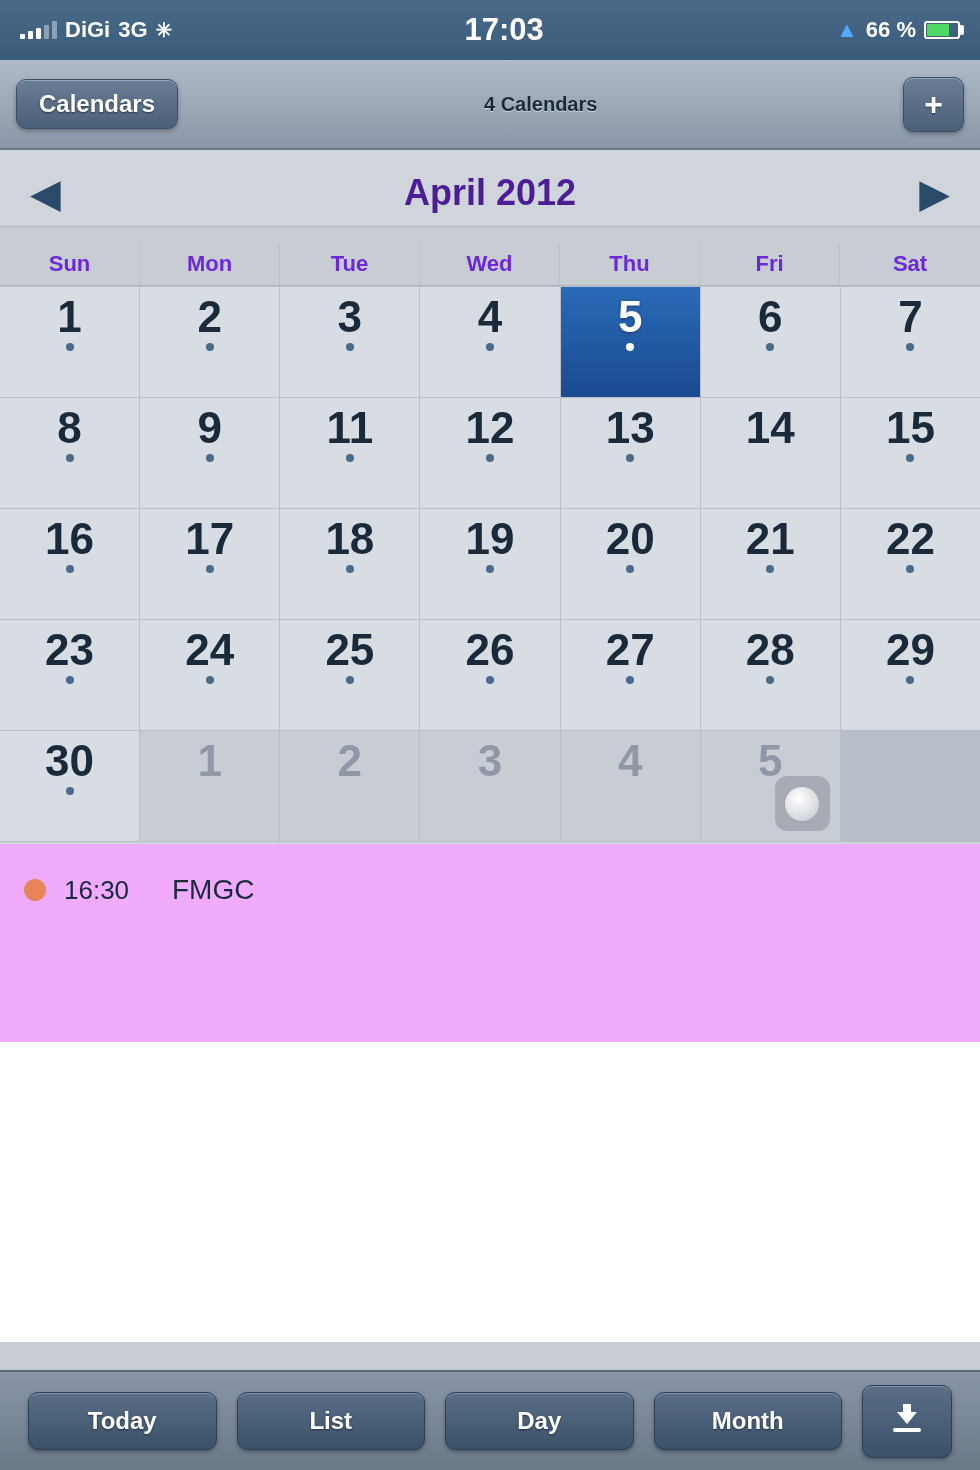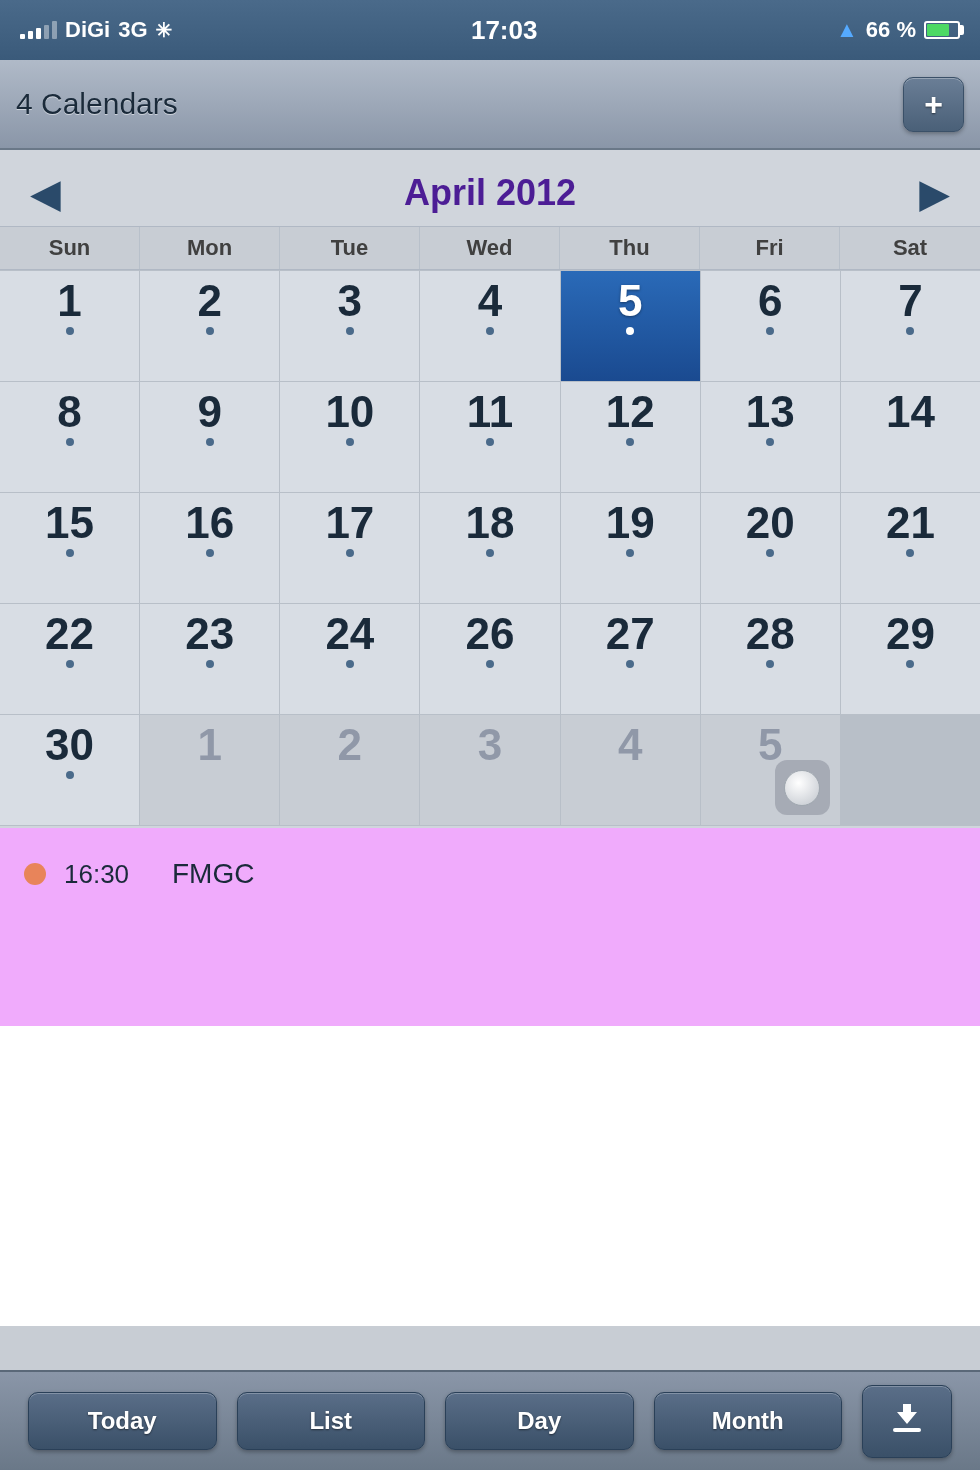--- a/index.html
+++ b/index.html
@@ -24,21 +24,21 @@
       color: white;
     }
     .status-left {
       display: flex;
       align-items: center;
       gap: 8px;
       font-size: 22px;
       font-weight: bold;
     }
     .status-center {
-      font-size: 26px;
+      font-size: 31px;
       font-weight: bold;
     }
     .status-right {
       display: flex;
       align-items: center;
       gap: 8px;
       font-size: 22px;
       font-weight: bold;
     }
     .battery-icon {
@@ -96,22 +96,22 @@
       padding: 10px 22px;
       cursor: pointer;
       text-shadow: 0 1px 2px rgba(0,0,0,0.5);
       box-shadow: 0 2px 4px rgba(0,0,0,0.3), inset 0 1px 0 rgba(255,255,255,0.3);
     }
     .nav-button-plus {
       font-size: 32px;
       padding: 8px 20px;
     }
     .nav-title {
-      font-size: 30px;
-      font-weight: normal;
+      font-size: 20px;
+      font-weight: bold;
       color: #1a2a3a;
       text-shadow: 0 1px 0 rgba(255,255,255,0.5);
     }
 
     
     #calendar-section {
       background: #d0d5dc;
       padding: 0;
     }
 
@@ -135,22 +135,23 @@
       grid-template-columns: repeat(7, 1fr);
       background: #c8cdd4;
       border-top: 1px solid #b0b8c4;
       border-bottom: 1px solid #b0b8c4;
     }
     .day-header {
       text-align: center;
       padding: 8px 0;
       font-size: 22px;
       font-weight: bold;
-      color: #404040;
+      color: #6d28d9;
       border-right: 1px solid #b8c0ca;
+      margin-top: 16px;
     }
     .day-header:last-child { border-right: none; }
 
     
     #calendar-grid {
       display: grid;
       grid-template-columns: repeat(7, 1fr);
       grid-template-rows: repeat(6, auto);
       background: #b8bfc8;
       gap: 1px;
@@ -344,20 +345,21 @@
     <span>66 %</span>
     <span class="battery-icon">
       <span class="battery-body">
           <span class="battery-fill"></span>
         </span>
     </span>
   </div>
 </div>
 
 <div id="nav-bar">
+  <button class="nav-button">Calendars</button>
   <span class="nav-title">4 Calendars</span>
   <button class="nav-button nav-button-plus">+</button>
 </div>
 
 <div id="calendar-section">
 
   <div id="month-header">
     <span class="nav-arrow">◀</span>
     <span class="month-title">April 2012</span>
     <span class="nav-arrow">▶</span>
@@ -404,24 +406,20 @@
       </div>
       <div class="cal-cell">
         <span class="cal-date">8</span>
         <span class="cal-dot"></span>
       </div>
       <div class="cal-cell">
         <span class="cal-date">9</span>
         <span class="cal-dot"></span>
       </div>
       <div class="cal-cell">
-        <span class="cal-date">10</span>
-        <span class="cal-dot"></span>
-      </div>
-      <div class="cal-cell">
         <span class="cal-date">11</span>
         <span class="cal-dot"></span>
       </div>
       <div class="cal-cell">
         <span class="cal-date">12</span>
         <span class="cal-dot"></span>
       </div>
       <div class="cal-cell">
         <span class="cal-date">13</span>
         <span class="cal-dot"></span>
@@ -460,20 +458,24 @@
       <div class="cal-cell">
         <span class="cal-date">22</span>
         <span class="cal-dot"></span>
       </div>
       <div class="cal-cell">
         <span class="cal-date">23</span>
         <span class="cal-dot"></span>
       </div>
       <div class="cal-cell">
         <span class="cal-date">24</span>
+        <span class="cal-dot"></span>
+      </div>
+      <div class="cal-cell">
+        <span class="cal-date">25</span>
         <span class="cal-dot"></span>
       </div>
       <div class="cal-cell">
         <span class="cal-date">26</span>
         <span class="cal-dot"></span>
       </div>
       <div class="cal-cell">
         <span class="cal-date">27</span>
         <span class="cal-dot"></span>
       </div>

